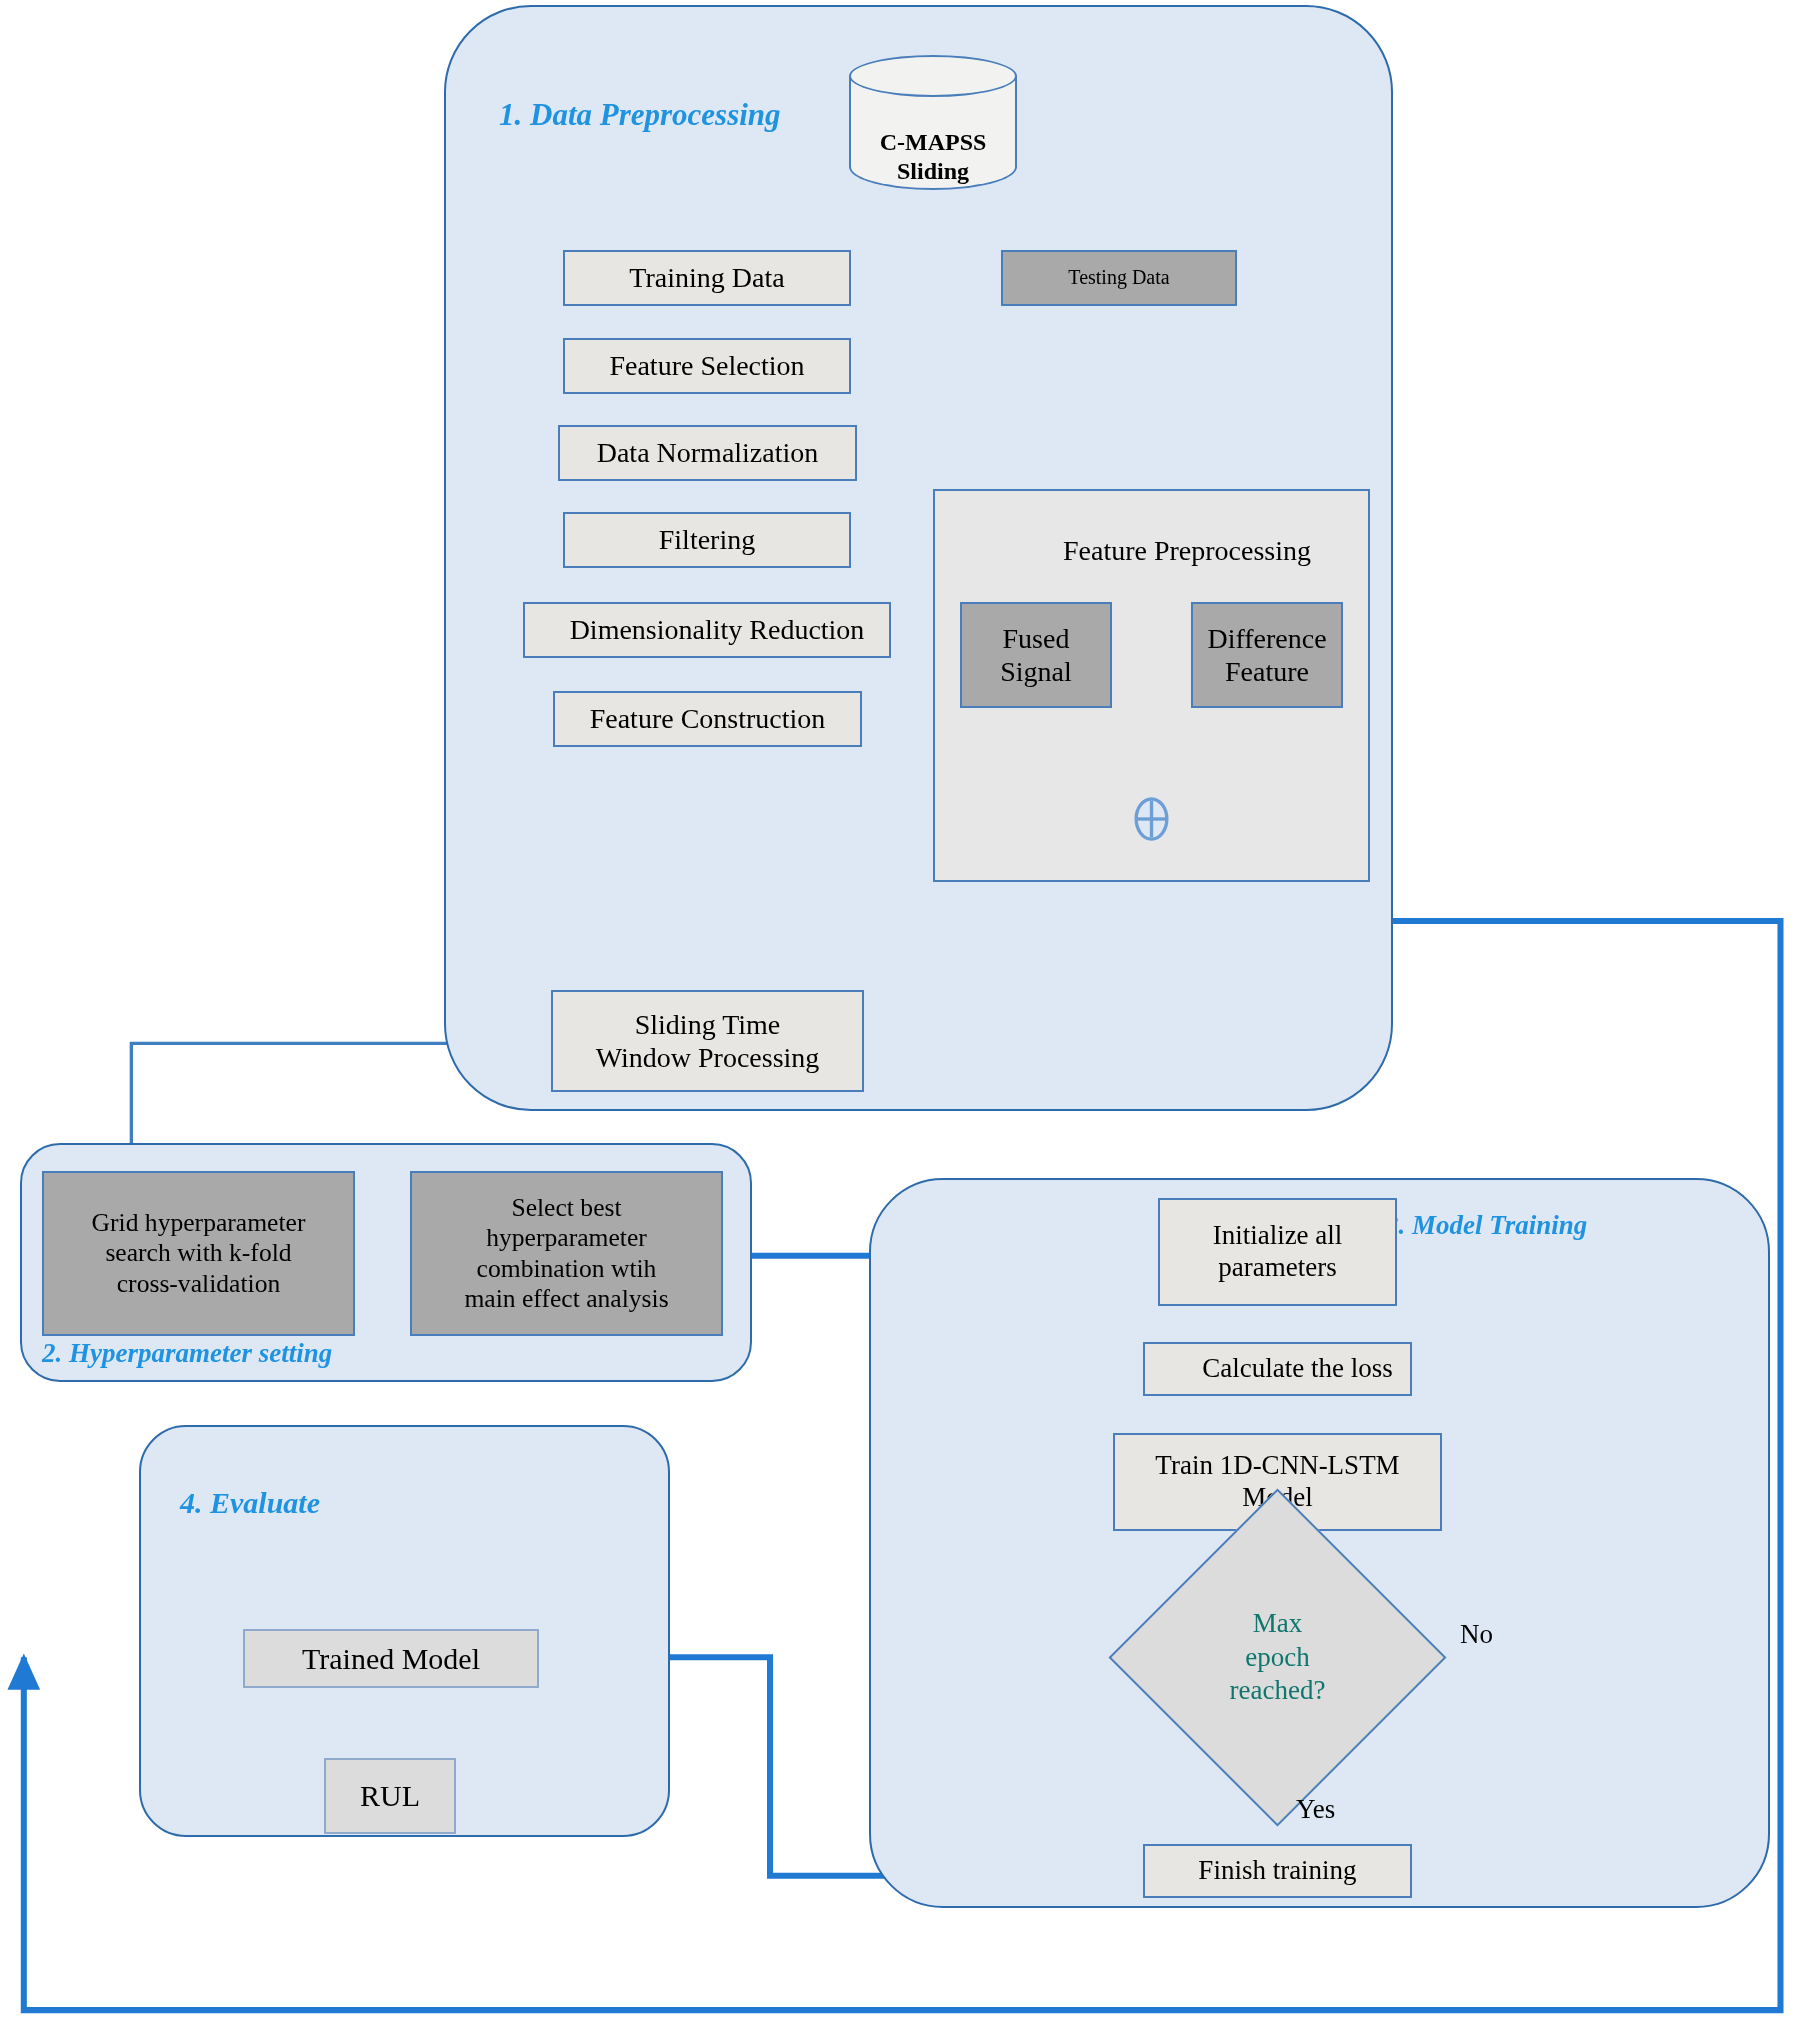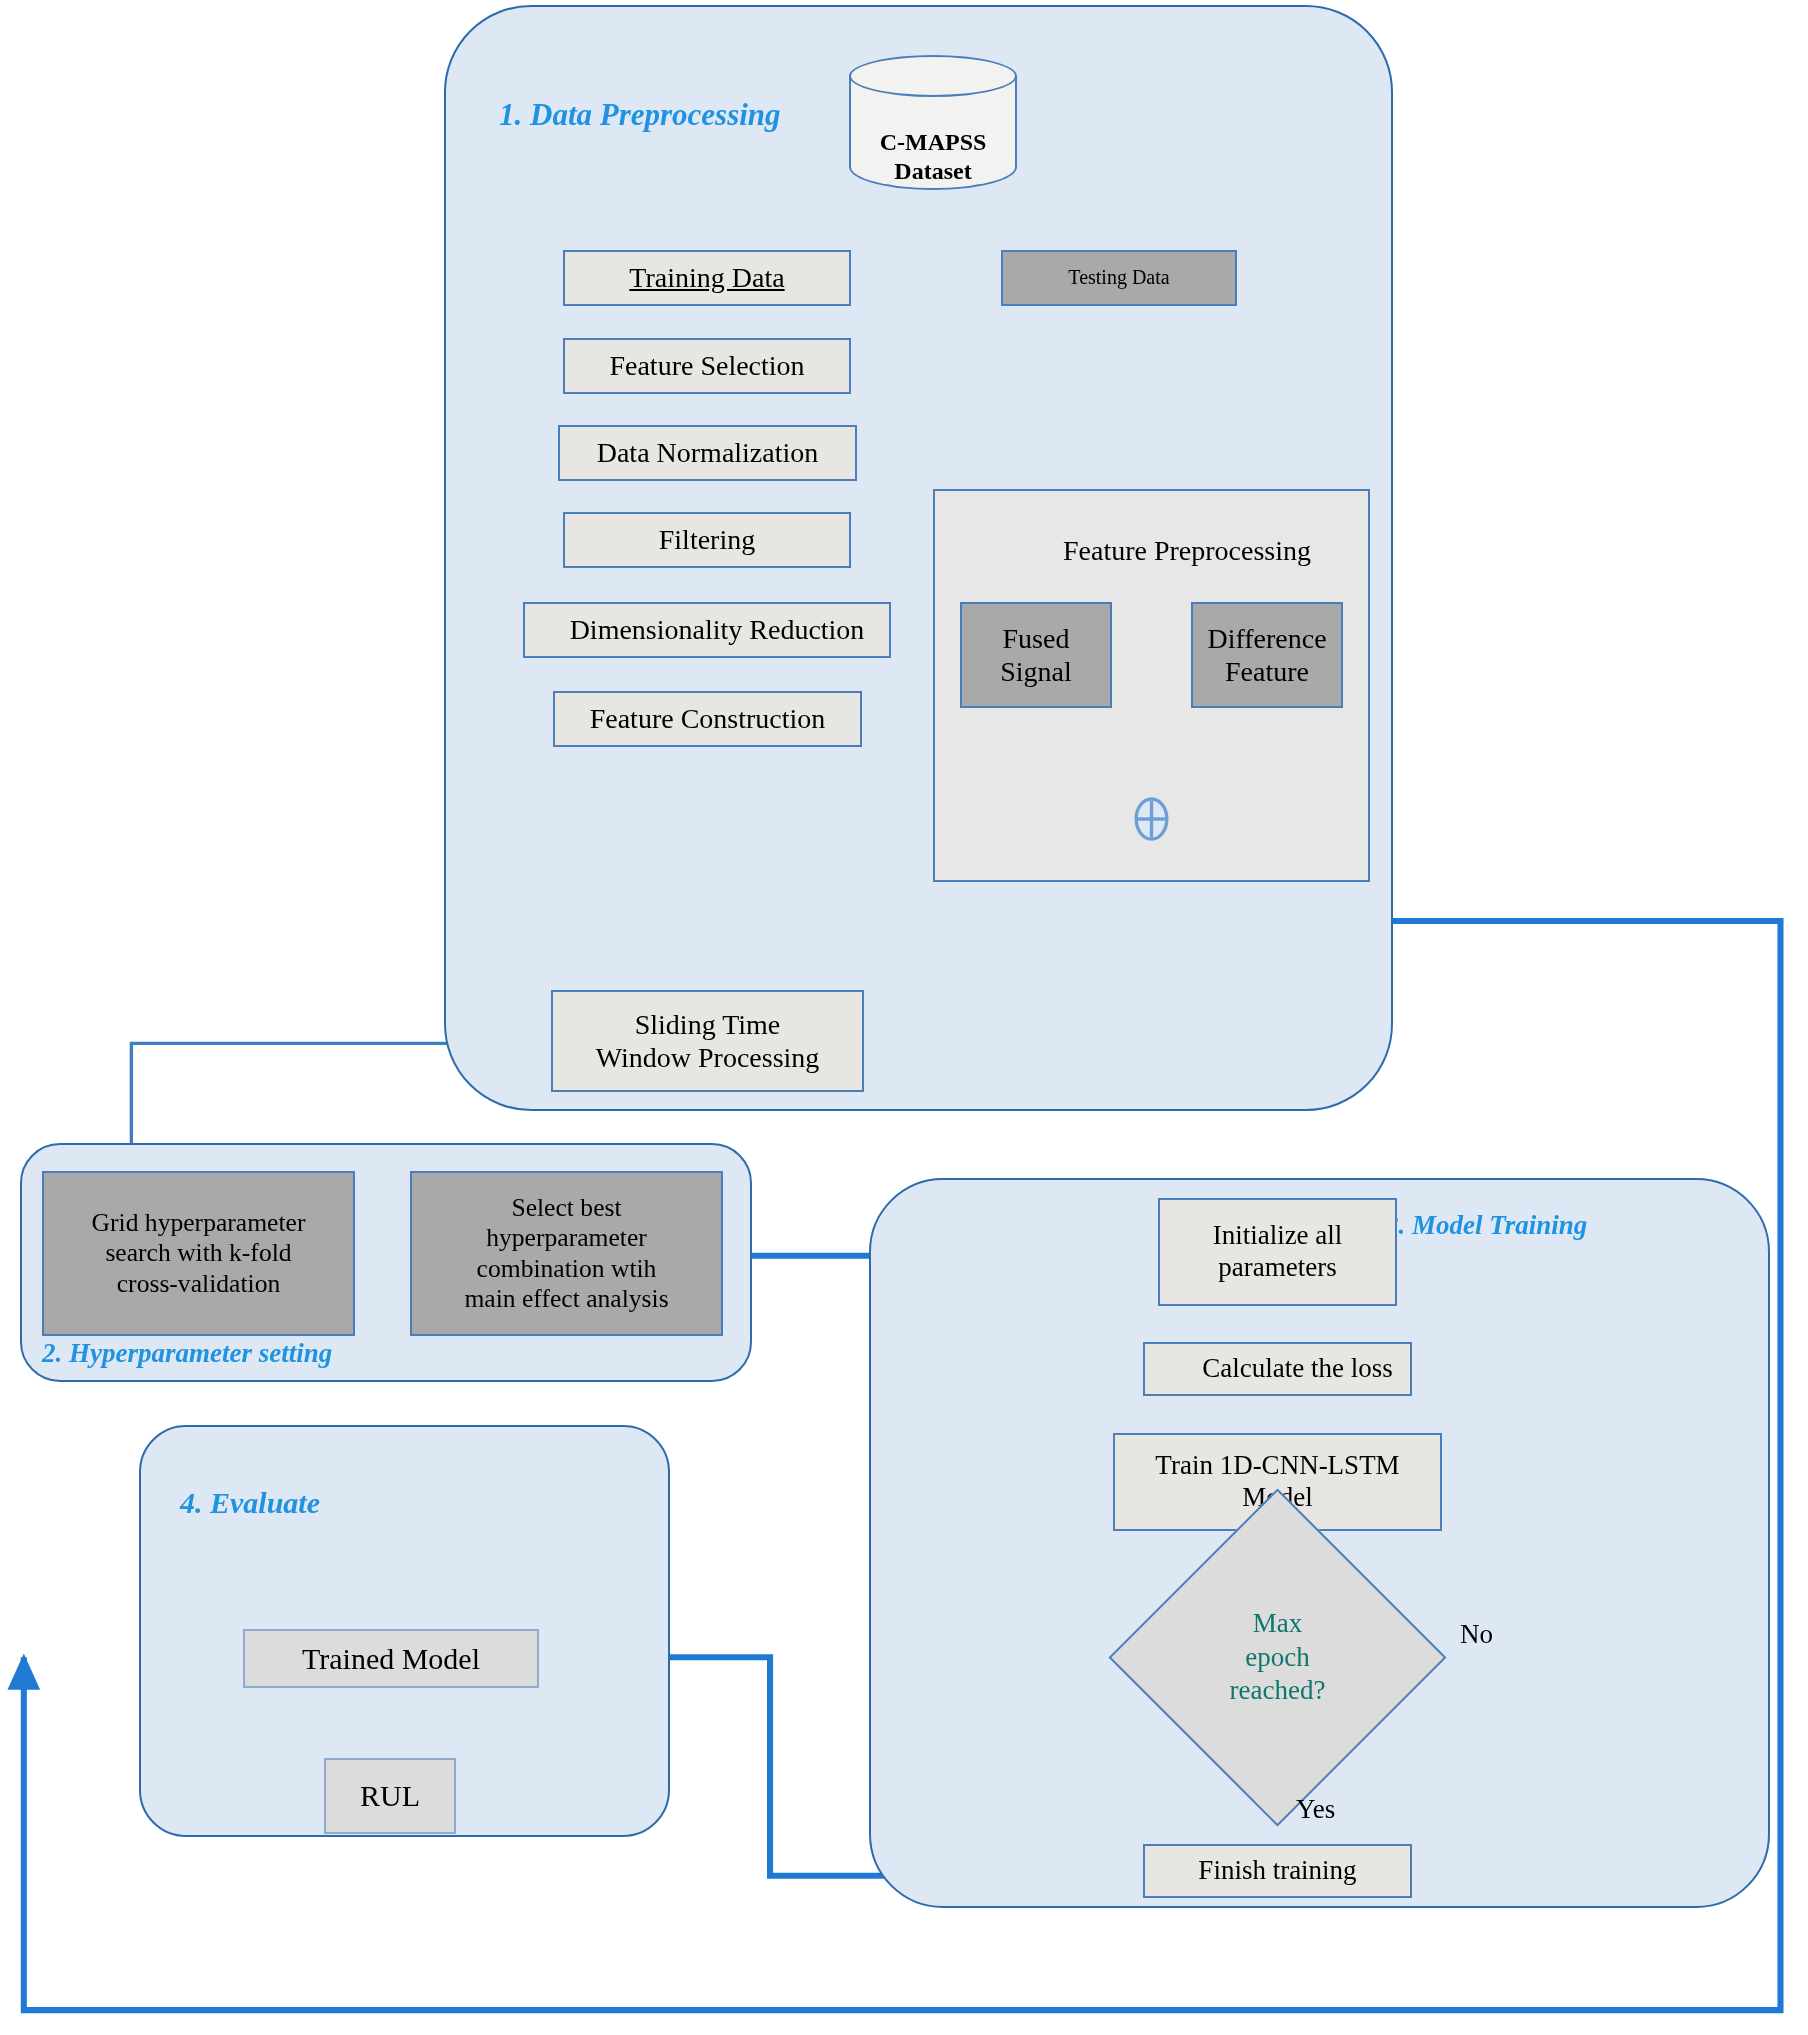--- a/index.html
+++ b/index.html
@@ -131,24 +131,24 @@
     </g>
   </svg>
 
   <div class="section" style="left:444px;top:5.4px;width:949px;height:1106px;border-radius:87px;"></div>
   <div class="sec-title" style="left:499px;top:97px;font-size:31px;">1. Data Preprocessing</div>
 
   <div class="cyl" style="left:849px;top:55px;width:168px;height:134px;">
     <div class="cyl-body" style="top:21px;height:114px;"></div>
     <div class="cyl-top" style="top:0;"></div>
     <div class="cyl-label" style="top:73px;font-size:24px;">C-MAPSS</div>
-    <div class="cyl-label" style="top:102px;font-size:24px;">Dataset</div>
+    <div class="cyl-label" style="top:102px;font-size:24px;">Sliding</div>
   </div>
 
-  <div class="node light" style="left:563px;top:250px;width:288px;height:56px;font-size:28px;text-decoration:underline;">Training Data</div>
+  <div class="node light" style="left:563px;top:250px;width:288px;height:56px;font-size:28px;">Training Data</div>
 
   <div class="node light" style="left:563px;top:338px;width:288px;height:56px;font-size:28px;">Feature Selection</div>
 
   <div class="node light" style="left:558px;top:425px;width:299px;height:56px;font-size:28px;">Data Normalization</div>
 
   <div class="node light" style="left:563px;top:512px;width:288px;height:56px;font-size:28px;">Filtering</div>
 
   <div class="node light" style="left:523px;top:602px;width:368px;height:56px;font-size:28px;padding-left:20px;">Dimensionality Reduction</div>
 
   <div class="node light" style="left:553px;top:691px;width:309px;height:56px;font-size:28px;">Feature Construction</div>

